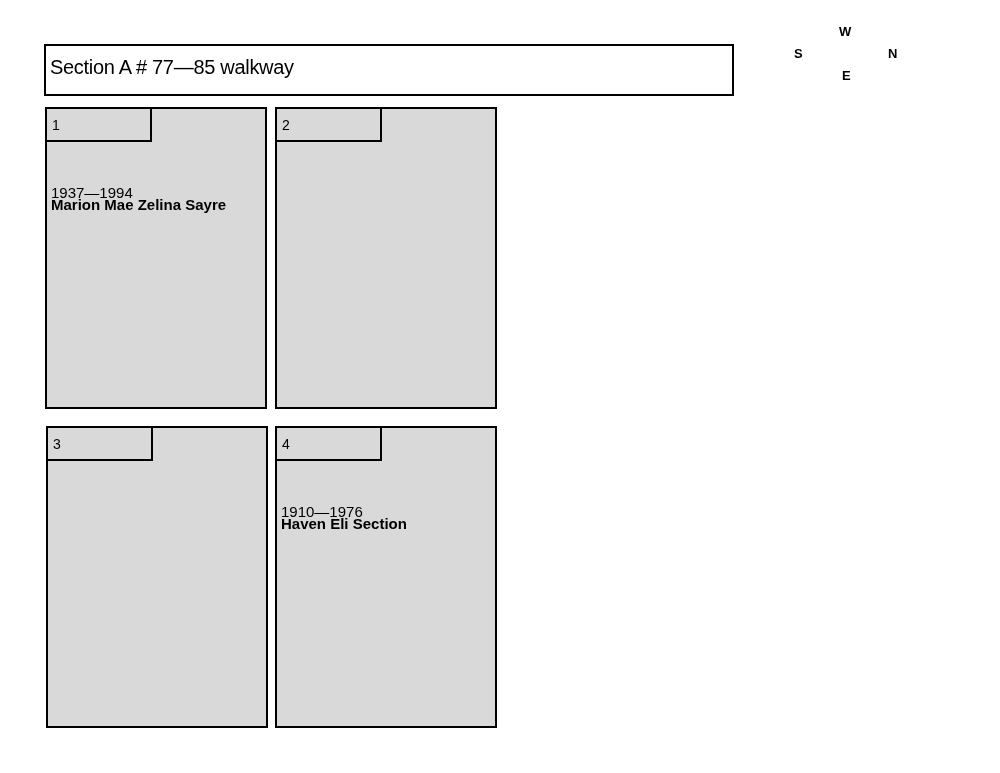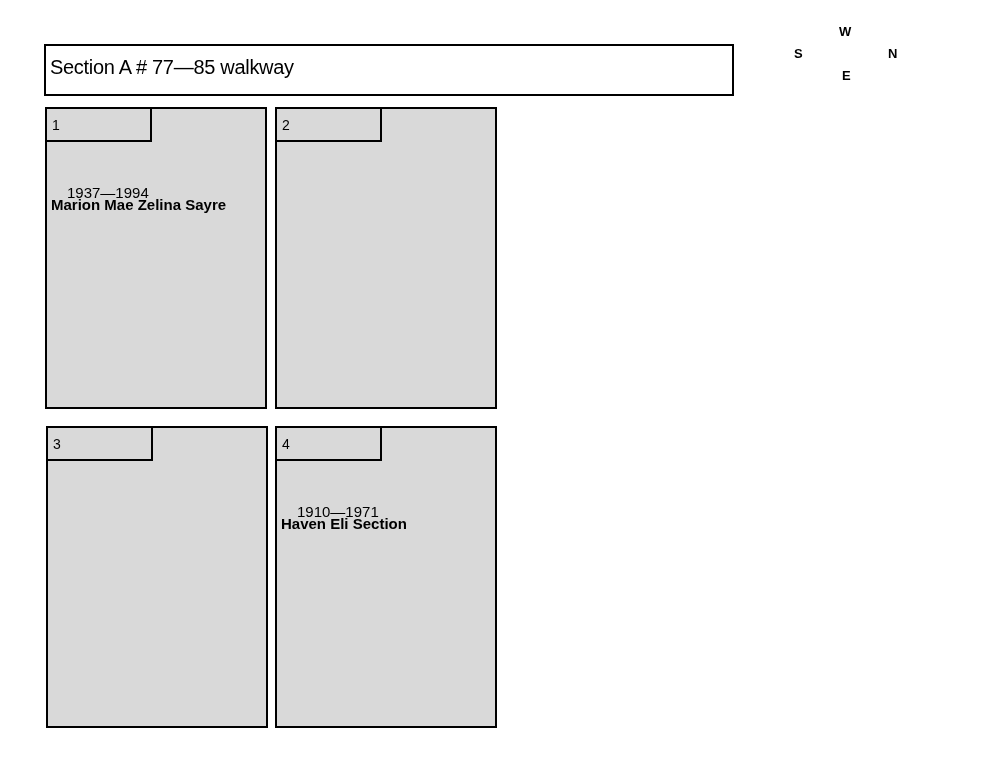--- a/index.html
+++ b/index.html
@@ -8,21 +8,21 @@
   .header { position:absolute; left:44px; top:44px; width:686px; height:48px;
             border:2px solid #000; background:#fff; }
   .header span { position:absolute; left:4px; top:10px; font-size:20px; letter-spacing:-0.3px;text-align:center; }
   .compass span { position:absolute; font-size:13px; font-weight:bold; }
   .plot { position:absolute; width:218px; height:298px; border:2px solid #000;
           background:#d9d9d9; box-sizing:content-box; }
   .tab { position:absolute; left:0; top:0; width:103px; height:31px;
          border-right:2px solid #000; border-bottom:2px solid #000; }
   .tab span { position:absolute; left:5px; top:8px; font-size:14px; }
   .name { position:absolute; left:4px; top:42px; font-size:15px; font-weight:bold; white-space:nowrap;margin-top:45px; }
-  .dates { position:absolute; left:20px; top:75px; font-size:15px; white-space:nowrap; }
+  .dates { position:absolute; left:4px; top:75px; font-size:15px; white-space:nowrap; }
 </style>
 </head>
 <body>
 
 <div class="header">
   <span>Section A # 77—85 walkway</span>
 </div>
 
 <div class="compass">
   <span style="left:839px; top:24px;">W</span>
@@ -49,14 +49,14 @@
   <div class="tab">
     <span>3</span>
   </div>
 </div>
 
 <div class="plot" style="left:275px; top:426px;">
   <div class="tab">
     <span>4</span>
   </div>
   <div class="name">Haven Eli Section</div>
-  <div class="dates">1910—1971</div>
+  <div class="dates">1910—1976</div>
 </div>
 
 </body></html>

